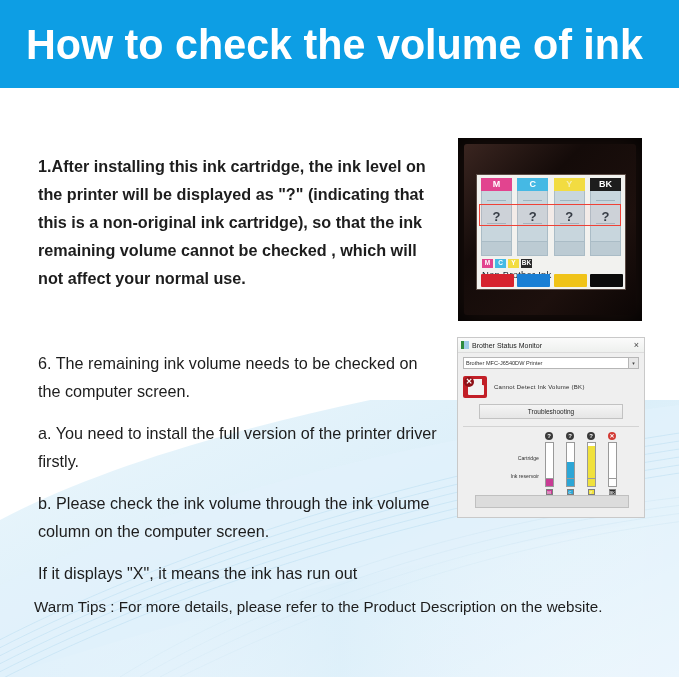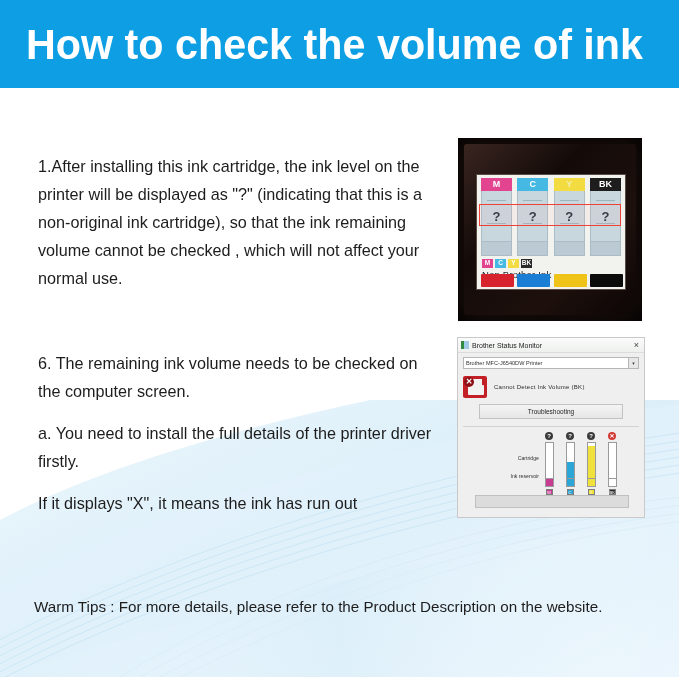--- a/index.html
+++ b/index.html
@@ -56,21 +56,21 @@
     width: 400px;
     z-index: 4;
     color: #1b1b1b;
   }
   .para {
     font-size: 16.2px;
     line-height: 28px;
     color: #1d1d1d;
     margin: 0;
   }
-  .para-1 { margin-bottom: 0; }
+  .para-1 { margin-bottom: 0; font-weight: bold; }
   .block-2 { margin-top: 57px; }
   .para-gap { margin-top: 14px; }
 
   
   .warm-tips {
     position: absolute;
     left: 34px;
     top: 598px;
     font-size: 15.2px;
     color: #1d1d1d;
@@ -470,21 +470,22 @@
 </div>
 
 <div class="header-banner">
   <div class="header-title">How to check the volume of ink</div>
 </div>
 
 <div class="text-col">
   <p class="para para-1">1.After installing this ink cartridge, the ink level on the printer will be displayed as "?" (indicating that this is a non-original ink cartridge), so that the ink remaining volume cannot be checked , which will not affect your normal use.</p>
   <div class="block-2">
     <p class="para">6. The remaining ink volume needs to be checked on the computer screen.</p>
-    <p class="para para-gap">a. You need to install the full details of the printer driver firstly.</p>
+    <p class="para para-gap">a. You need to install the full version of the printer driver firstly.</p>
+    <p class="para para-gap">b. Please check the ink volume through the ink volume column on the computer screen.</p>
     <p class="para para-gap">If it displays "X", it means the ink has run out</p>
   </div>
 </div>
 
 <div class="warm-tips">Warm Tips : For more details, please refer to the Product Description on the website.</div>
 
 <div class="photo-printer">
   <div class="printer-bezel"></div>
   <div class="lcd">
 

